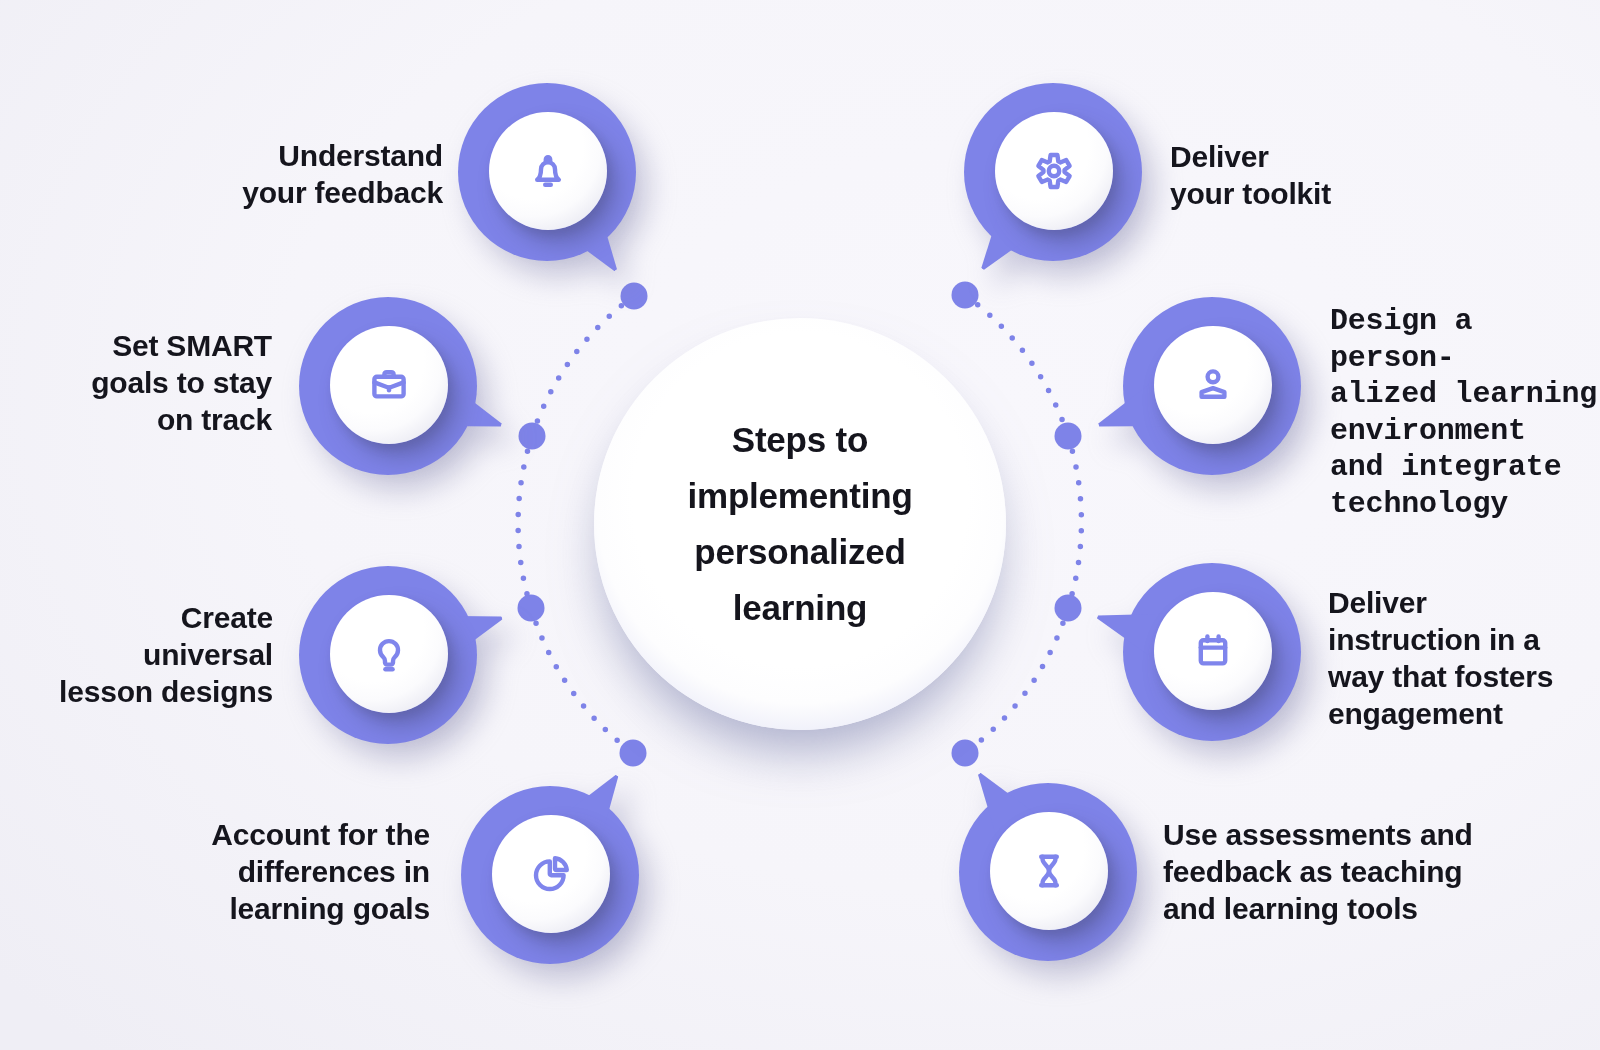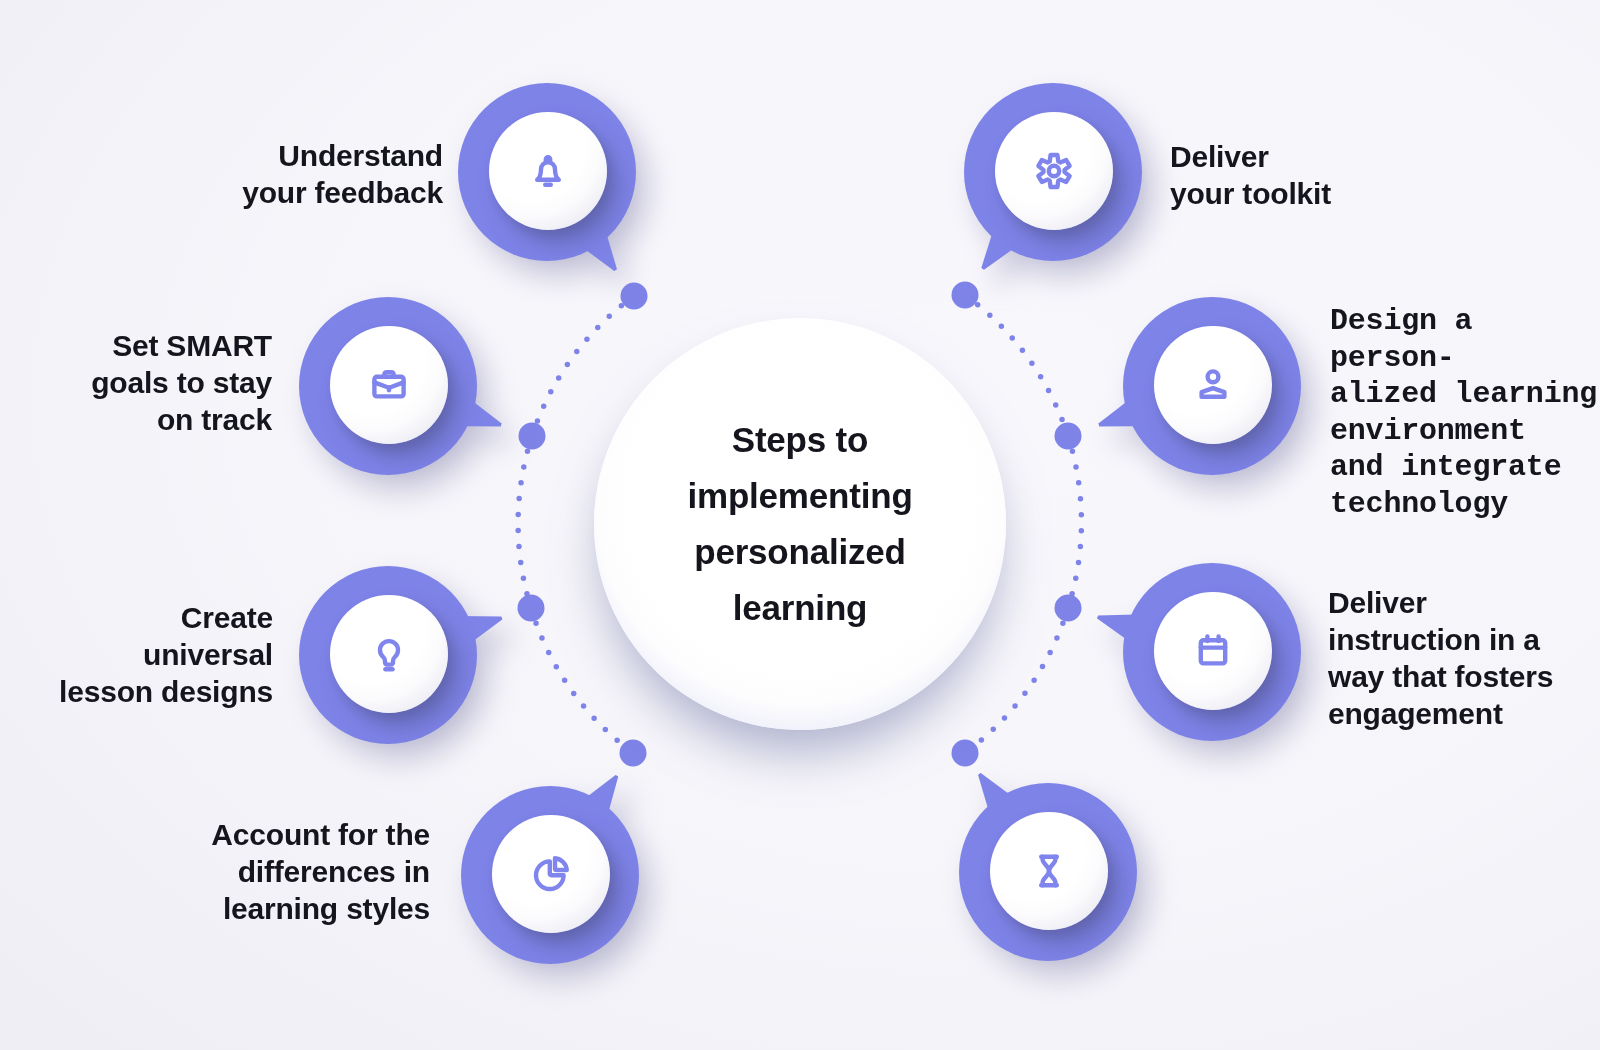--- a/index.html
+++ b/index.html
@@ -202,26 +202,29 @@
   <div class="label right-align" style="right:1157px;top:137px;">Understand
 your feedback</div>
   <div class="label right-align" style="right:1328px;top:327px;">Set SMART
 goals to stay
 on track</div>
   <div class="label right-align" style="right:1327px;top:599px;">Create
 universal
 lesson designs</div>
   <div class="label right-align" style="right:1170px;top:816px;">Account for the
 differences in
-learning styles</div>
+learning goals</div>
   <div class="label left-align" style="left:1170px;top:138px;">Deliver
 your toolkit</div>
   <div class="label left-align" style="left:1330px;top:303px;line-height:36.5px;font-family:Liberation Mono, monospace;">Design a person-
 alized learning
 environment
 and integrate
 technology</div>
   <div class="label left-align" style="left:1328px;top:584px;">Deliver
 instruction in a
 way that fosters
 engagement</div>
+  <div class="label left-align" style="left:1163px;top:816px;">Use assessments and
+feedback as teaching
+and learning tools</div>
 
 </div>
 
 </body></html>

